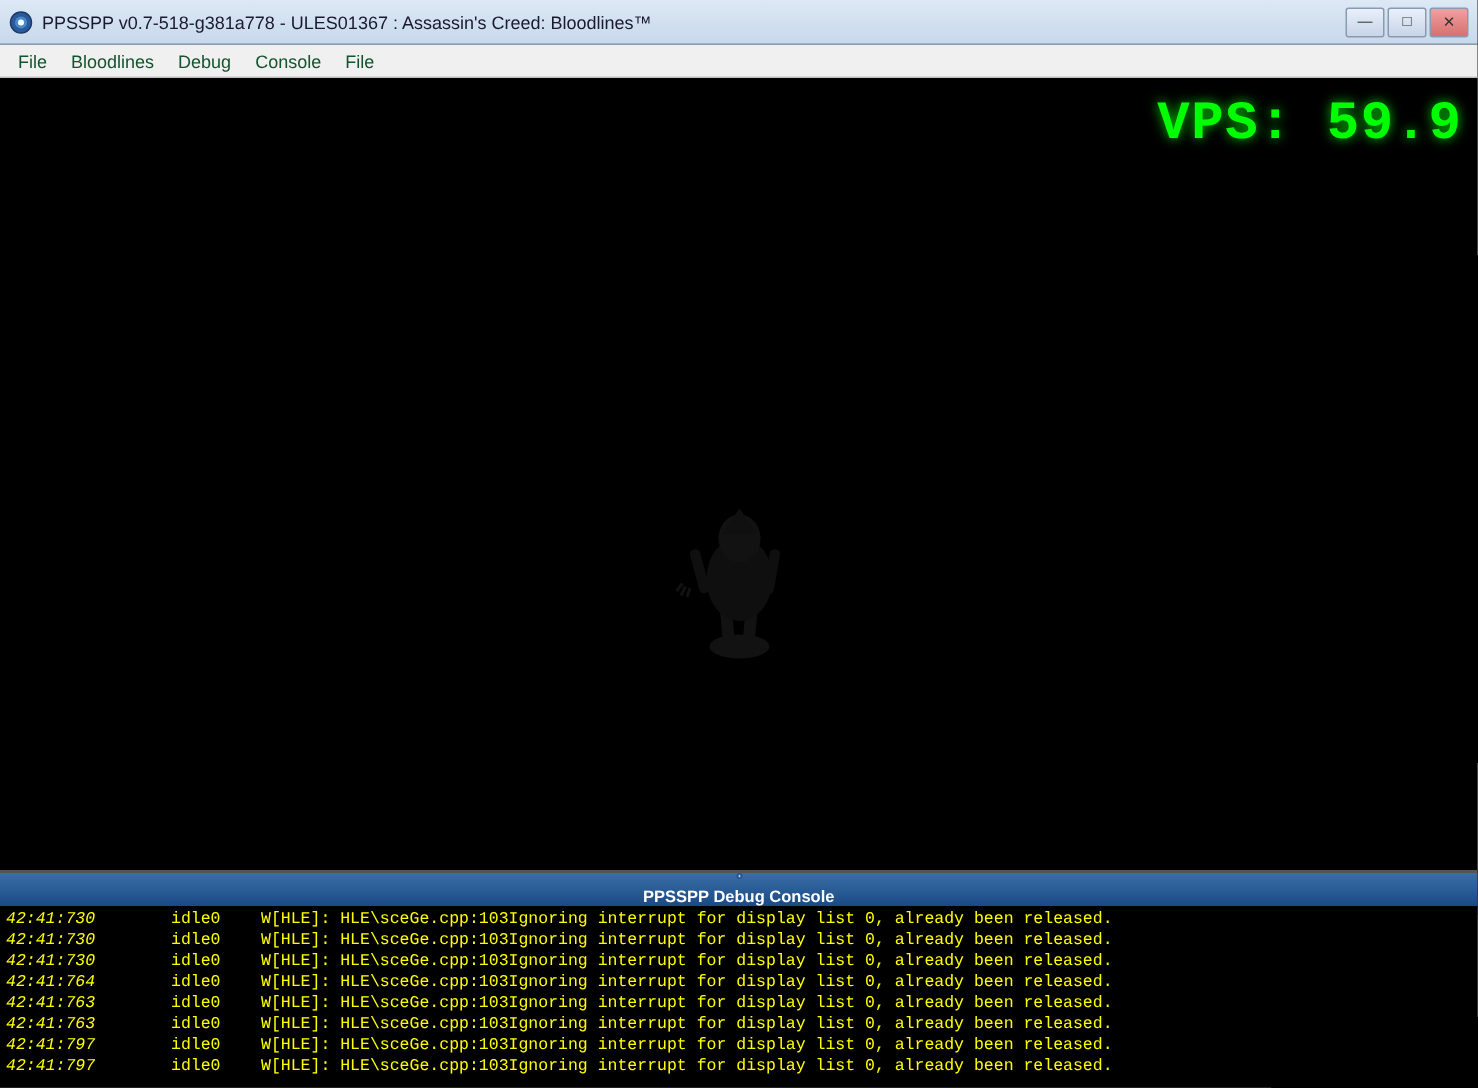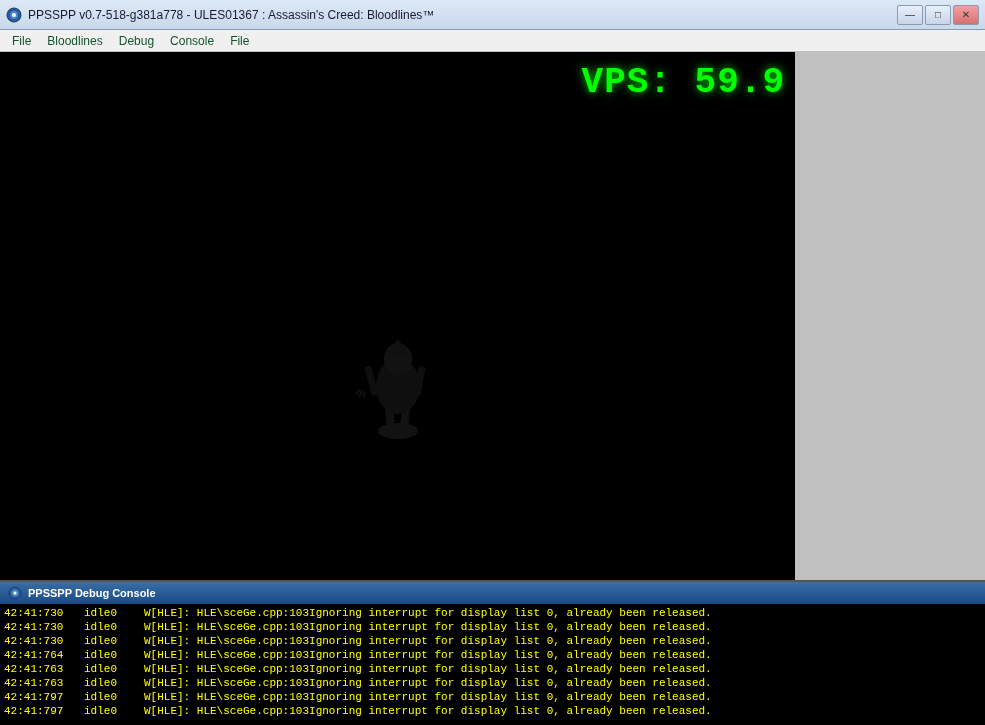--- a/index.html
+++ b/index.html
@@ -82,21 +82,21 @@
 
     .menu-item {
       padding: 2px 8px;
       font-size: 12px;
       color: #14532d;
       cursor: pointer;
     }
 
     
     #game-viewport {
-      width: 795px;
+      width: 985px;
       height: 558px;
       background: #000;
       position: relative;
       overflow: hidden;
     }
 
     
     #vps-counter {
       position: absolute;
       top: 10px;
@@ -159,25 +159,27 @@
 
     .log-line {
       display: flex;
       white-space: nowrap;
       line-height: 14px;
     }
 
     .log-timestamp {
       color: #ffff00;
       min-width: 80px;
+      font-style: italic;
     }
 
     .log-thread {
       color: #ffff00;
       min-width: 60px;
+      margin-left: 30px;
     }
 
     .log-level {
       color: #ffff00;
       min-width: 80px;
     }
 
     .log-message {
       color: #ffff00;
     }
@@ -305,20 +307,21 @@
     top: 580px;
     left: 0;
     width: 985px;
     height: 145px;
     background: #000;
     border-top: 2px solid #555;
   }
   #debug-console-header {
     width: 985px;
     height: 22px;
+    flex-direction: column;
   }
   #debug-log {
     width: 985px;
     height: 123px;
   }
   body {
     position: relative;
   }
 </style>
 

